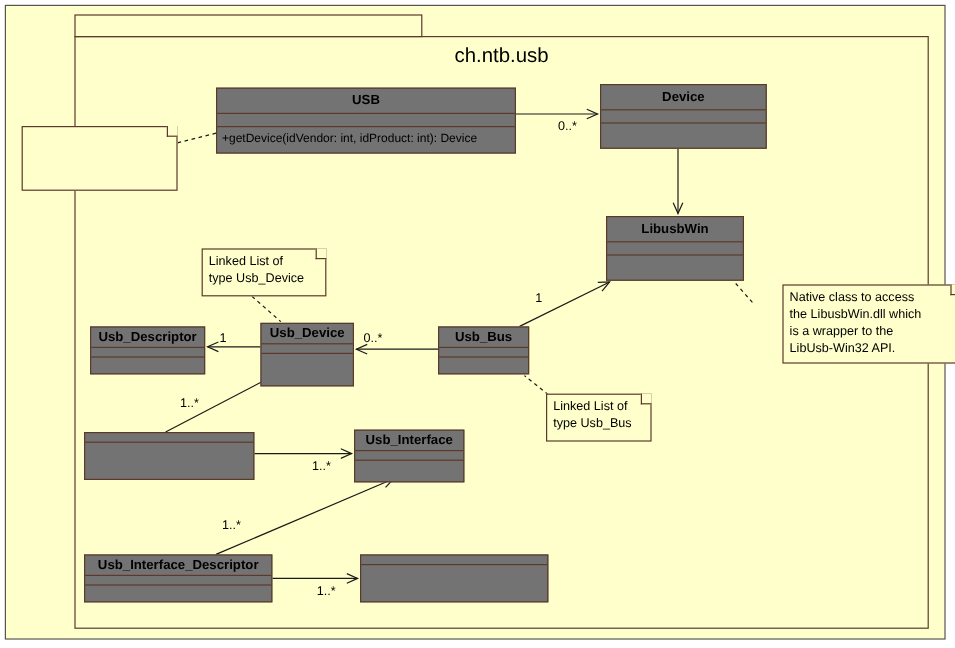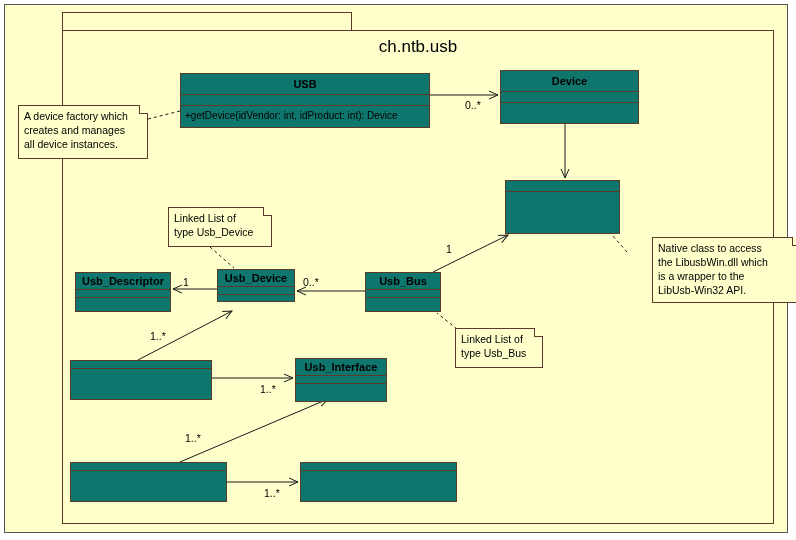--- a/index.html
+++ b/index.html
@@ -21,21 +21,21 @@
   }
   .pkg-body {
     position:absolute; left:62px; top:30px; width:712px; height:494px;
     border:1px solid #5b3a29;
   }
   .pkg-label {
     position:absolute; left:62px; top:37px; width:712px;
     text-align:center; font-size:17px;
   }
   .cls {
-    position:absolute; background:#0f766e; border:1px solid #5b3a29;
+    position:absolute; background:#737373; border:1px solid #5b3a29;
   }
   .cname { border-bottom:1px solid #5b3a29; font-size:11px; font-weight:bold; text-align:center; overflow:hidden; white-space:nowrap; }
   .cattr { border-bottom:1px solid #5b3a29; }
   .big .cname  { height:21px; line-height:21px; }
   .big .cattr  { height:11px; }
   .small .cname { height:17px; line-height:17px; }
   .small .cattr { height:8px; }
   .cops { font-size:10px; padding:4px 4px 0 4px; white-space:nowrap; overflow:hidden; }
   .edges { position:absolute; left:0; top:0; width:796px; height:540px; pointer-events:none; }
   .note { position:absolute; background:#ffffcc; border:1px solid #5b3a29; }
@@ -83,31 +83,32 @@
   <div class="cops">+getDevice(idVendor: int, idProduct: int): Device</div>
 </div>
 
 <div class="cls big" style="left:500px;top:70px;width:139px;height:54px">
   <div class="cname">Device</div>
   <div class="cattr"></div>
   <div class="cops"></div>
 </div>
 
 <div class="cls big" style="left:505px;top:180px;width:115px;height:54px">
+  <div class="cname">LibusbWin</div>
   <div class="cattr"></div>
   <div class="cops"></div>
 </div>
 
 <div class="cls small" style="left:75px;top:272px;width:96px;height:40px">
   <div class="cname">Usb_Descriptor</div>
   <div class="cattr"></div>
   <div class="cops"></div>
 </div>
 
-<div class="cls small" style="left:217px;top:269px;width:78px;height:33px">
+<div class="cls small" style="left:217px;top:269px;width:78px;height:53px">
   <div class="cname">Usb_Device</div>
   <div class="cattr"></div>
   <div class="cops"></div>
 </div>
 
 <div class="cls small" style="left:365px;top:272px;width:76px;height:40px">
   <div class="cname">Usb_Bus</div>
   <div class="cattr"></div>
   <div class="cops"></div>
 </div>
@@ -117,34 +118,32 @@
   <div class="cops"></div>
 </div>
 
 <div class="cls small" style="left:295px;top:358px;width:92px;height:44px">
   <div class="cname">Usb_Interface</div>
   <div class="cattr"></div>
   <div class="cops"></div>
 </div>
 
 <div class="cls small" style="left:70px;top:462px;width:157px;height:40px">
+  <div class="cname">Usb_Interface_Descriptor</div>
   <div class="cattr"></div>
   <div class="cops"></div>
 </div>
 
 <div class="cls small" style="left:300px;top:462px;width:157px;height:40px">
   <div class="cattr"></div>
   <div class="cops"></div>
 </div>
 
 <div class="note" style="left:18px;top:105px;width:130px;height:54px">
   <div class="fold"></div>
-  <div class="note-text">A device factory which
-creates and manages
-all device instances.</div>
 </div>
 
 <div class="note" style="left:168px;top:207px;width:104px;height:40px">
   <div class="fold"></div>
   <div class="note-text">Linked List of
 type Usb_Device</div>
 </div>
 
 <div class="note" style="left:652px;top:237px;width:149px;height:66px">
   <div class="fold"></div>

